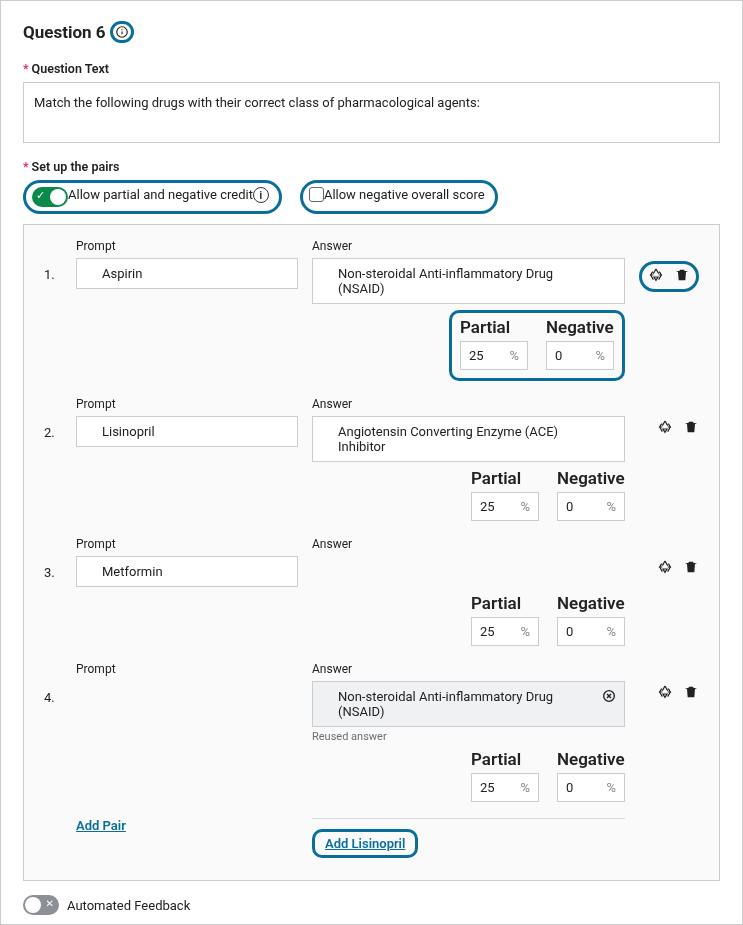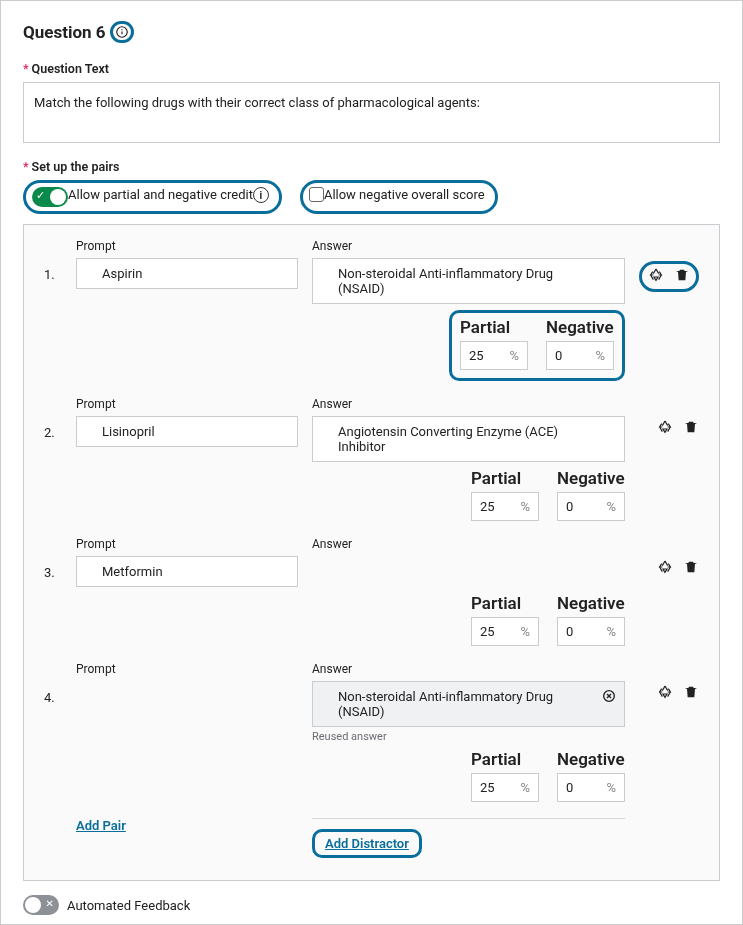--- a/index.html
+++ b/index.html
@@ -510,21 +510,21 @@
       </div>
 
     <div class="add-row">
       <div></div>
       <div>
         <span class="add-link">Add Pair</span>
       </div>
       <div>
         <hr class="hr-thin">
         <span class="add-distractor-chip">
-          <span class="add-link">Add Distractor</span>
+          <span class="add-link">Add Lisinopril</span>
         </span>
       </div>
       <div></div>
     </div>
 
   </div>
 
   <div class="auto-fb-row">
     <span class="toggle-off"></span>
     <span>Automated Feedback</span>

